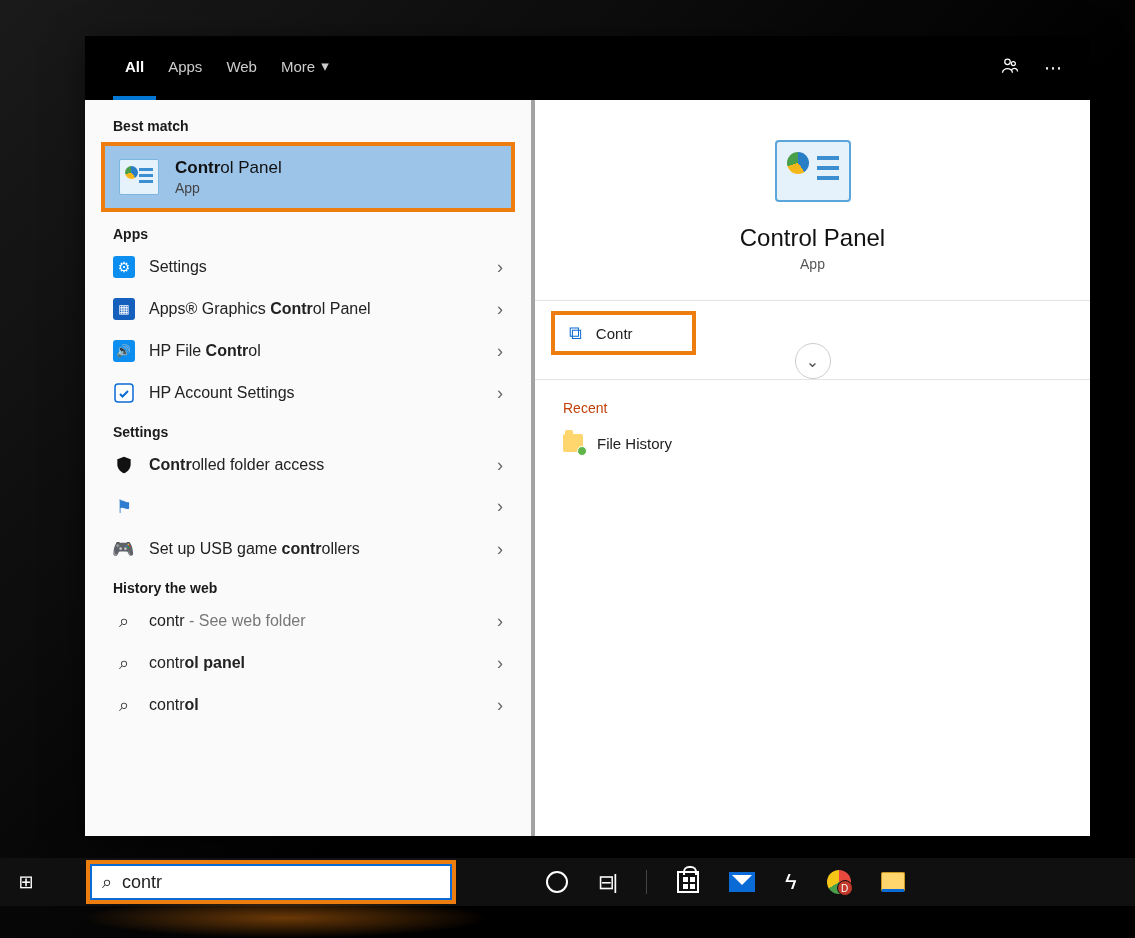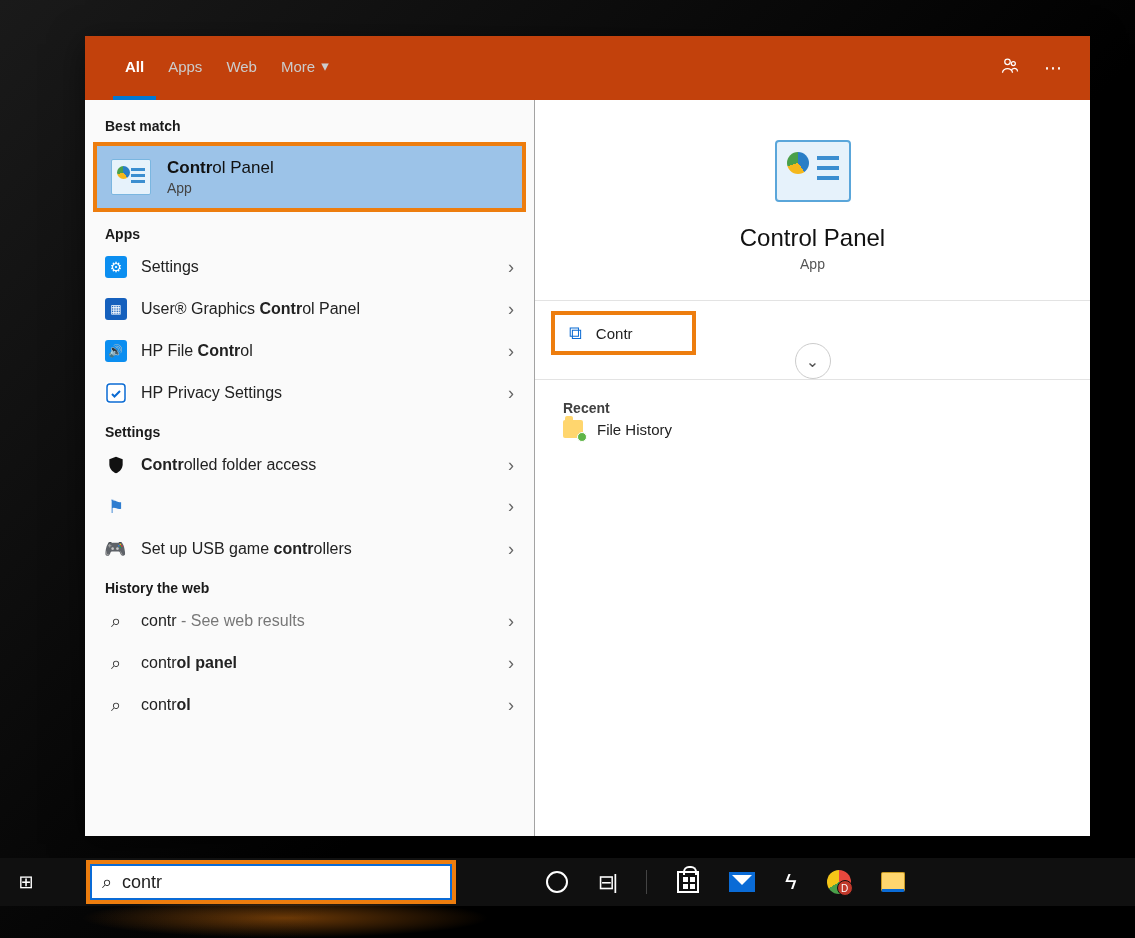--- a/index.html
+++ b/index.html
@@ -17,21 +17,21 @@
   }
   .start-panel {
     position: absolute;
     left: 85px; top: 36px;
     width: 1005px; height: 800px;
     background: #fff;
     box-shadow: 0 8px 32px rgba(0,0,0,0.5);
     display: flex; flex-direction: column;
   }
   .tabs-bar {
-    background: #c2410c;
+    background: #000000;
     height: 64px;
     display: flex; align-items: center;
     padding-left: 28px;
     color: #fff;
     font-size: 15px;
     justify-content: space-between;
   }
   .tabs-left { display:flex; align-items:center; height:100%; }
   .tab {
     padding: 0 12px;
@@ -40,23 +40,23 @@
     border-bottom: 4px solid transparent;
   }
   .tab.active { color:#fff; font-weight:600; border-bottom:4px solid #0078d4; }
   .tab-more { display:flex; align-items:center; gap:6px; }
   .tabs-right { display:flex; gap:24px; padding-right:28px; color:#fff; font-size:18px; align-items:center;}
   .tabs-right span { cursor:pointer; }
   .panel-body { flex:1; display:flex; overflow:hidden; }
   .left-col {
     width: 450px;
     background:#fafafa;
-    border-right:1px solid #a3a3a3;
+    border-right:4px solid #a3a3a3;
     overflow-y:auto;
-    padding: 8px 0;
+    padding: 8px 8px;
   }
   .section-label {
     font-size:14px; font-weight:600; color:#1a1a1a;
     padding: 10px 20px 4px 20px;
   }
   .best-match {
     margin: 4px 8px;
     padding: 12px 14px;
     background:#9cc3e8;
     border:4px solid #ed7d0e;
@@ -134,21 +134,21 @@
     padding: 0 14px; gap:14px;
     cursor:pointer; font-size:15px; color:#222;
   }
   .open-row .open-icon { color:#0b6bd3; font-size:18px;}
   .expand-circle {
     width:36px;height:36px;border:1px solid #ccc;border-radius:50%;
     margin: -22px auto 0 auto; display:flex;align-items:center;justify-content:center;
     color:#555; background:#fff; cursor:pointer;
   }
   .recent-block { padding: 20px 28px; }
-  .recent-label { font-weight:700; font-size:14px; color:#404040; margin-bottom:4px;}
+  .recent-label { font-weight:400; font-size:14px; color:#c2410c; margin-bottom:18px;}
   .recent-item { display:flex; align-items:center; gap:14px; font-size:15px; color:#222; cursor:pointer;}
   .recent-icon {
     width:20px; height:18px; background:#ffd66e; border-radius:2px; position:relative;
   }
   .recent-icon::after{
     content:"";position:absolute;left:2px;top:-4px;width:8px;height:4px;background:#ffd66e;border-radius:2px 2px 0 0;
   }
   .recent-icon .dot{position:absolute;right:-4px;bottom:-4px;width:10px;height:10px;border-radius:50%;background:#5fb548;border:1px solid #fff;}
 
   .taskbar {
@@ -244,41 +244,41 @@
 
       <div class="list-item">
         <div class="li-icon icon-gear">⚙</div>
         <span>Settings</span>
         <span class="li-chevron">›</span>
       </div>
 
       <div class="list-item">
         <div class="li-icon icon-intel">▦</div>
         <span>
-          <span>User® Graphics </span><b>Contr</b><span>ol Panel</span>
+          <span>Apps® Graphics </span><b>Contr</b><span>ol Panel</span>
         </span>
         <span class="li-chevron">›</span>
       </div>
 
       <div class="list-item">
         <div class="li-icon icon-audio">🔊</div>
         <span>
           <span>HP File </span><b>Contr</b><span>ol</span>
         </span>
         <span class="li-chevron">›</span>
       </div>
 
       <div class="list-item">
         <div class="li-icon icon-priv">
           <svg width="20" height="20" viewBox="0 0 20 20">
               <rect x="1" y="1" width="18" height="18" rx="3" fill="#fff" stroke="#0b6bd3" stroke-width="1.5"></rect>
               <path d="M6 11l2.5 2.5L14 8" stroke="#0b6bd3" stroke-width="2" fill="none"></path>
             </svg>
         </div>
-        <span>HP Privacy Settings</span>
+        <span>HP Account Settings</span>
         <span class="li-chevron">›</span>
       </div>
 
       <div class="section-label">Settings</div>
 
       <div class="list-item">
         <div class="li-icon icon-shield">
           <svg viewBox="0 0 24 24">
               <path d="M12 2l8 3v6c0 5-3.5 9-8 11-4.5-2-8-6-8-11V5l8-3z" fill="#111"></path>
             </svg>
@@ -300,21 +300,21 @@
           <span>Set up USB game </span><b>contr</b><span>ollers</span>
         </span>
         <span class="li-chevron">›</span>
       </div>
 
       <div class="section-label">History the web</div>
 
       <div class="list-item">
         <div class="li-icon icon-search">⌕</div>
         <span>
-          <span>contr</span><span style="color:#777;"> - See web results</span>
+          <span>contr</span><span style="color:#777;"> - See web folder</span>
         </span>
         <span class="li-chevron">›</span>
       </div>
 
       <div class="list-item">
         <div class="li-icon icon-search">⌕</div>
         <span>
           <span>contr</span><b>ol panel</b>
         </span>
         <span class="li-chevron">›</span>

